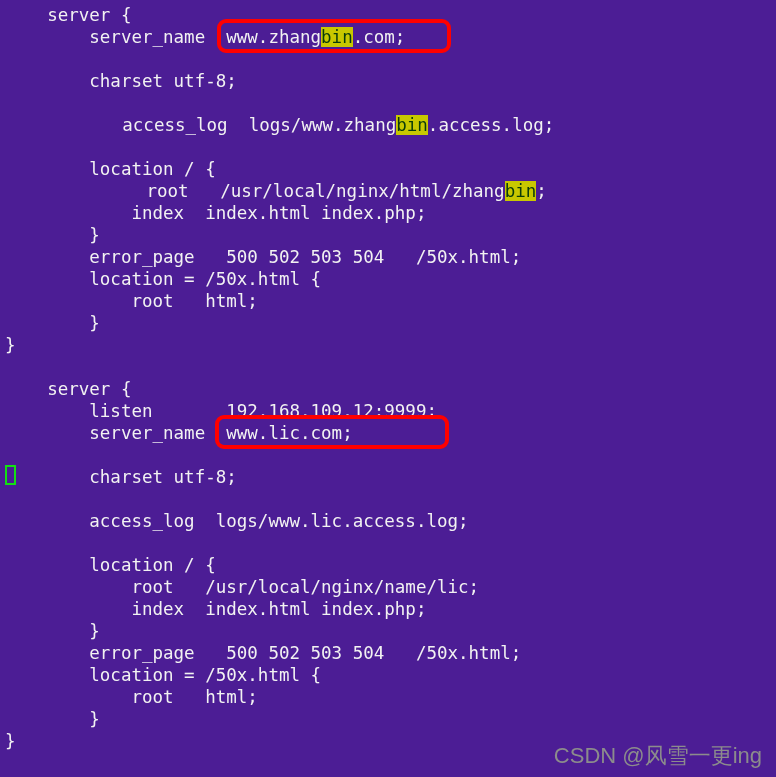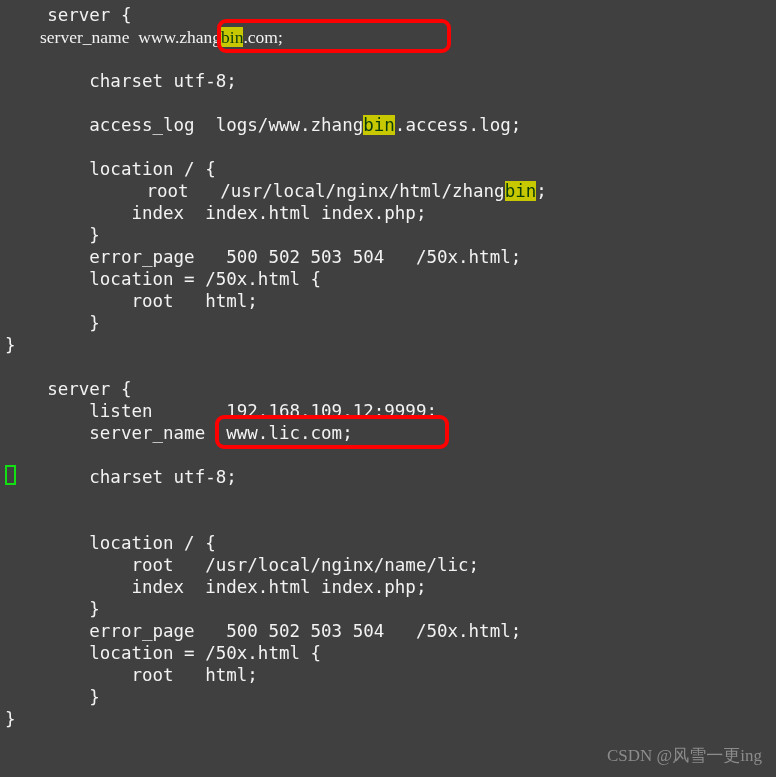--- a/index.html
+++ b/index.html
@@ -72,56 +72,57 @@
     height: 20px;
     border: 2px solid #13e013;
     box-sizing: border-box;
     background: transparent;
   }
   #watermark {
     position: absolute;
     right: 14px;
     bottom: 10px;
     color: #8c8c8c;
-    font-family: Liberation Serif, serif;
-    font-size: 17px;
+    font-family: Liberation Sans, sans-serif;
+    font-size: 22px;
     line-height: 22px;
     white-space: pre;
     user-select: none;
   }
 </style>
 </head>
 <body>
 
-<div id="screen" style="background: #404040;">
+<div id="screen" style="background: #4c1d95;">
 
   <div class="code-area" id="code-area">
       <div class="line" style="color: rgb(242, 242, 242);"><span>    server {</span></div>
-      <div class="line" style="color: rgb(242, 242, 242); font-family: Liberation Serif, serif;"><span>        server_name  www.zhang</span><span class="hl" style="background: rgb(200, 200, 0); color: rgb(10, 59, 10);">bin</span><span>.com;</span></div>
+      <div class="line" style="color: rgb(242, 242, 242);"><span>        server_name  www.zhang</span><span class="hl" style="background: rgb(200, 200, 0); color: rgb(10, 59, 10);">bin</span><span>.com;</span></div>
       <div class="line blank" style="color: rgb(242, 242, 242);">&nbsp;</div>
       <div class="line" style="color: rgb(242, 242, 242);"><span>        charset utf-8;</span></div>
       <div class="line blank" style="color: rgb(242, 242, 242);">&nbsp;</div>
-      <div class="line" style="color: rgb(242, 242, 242);"><span>        access_log  logs/www.zhang</span><span class="hl" style="background: rgb(200, 200, 0); color: rgb(10, 59, 10);">bin</span><span>.access.log;</span></div>
+      <div class="line" style="color: rgb(242, 242, 242); margin-left: 33px;"><span>        access_log  logs/www.zhang</span><span class="hl" style="background: rgb(200, 200, 0); color: rgb(10, 59, 10);">bin</span><span>.access.log;</span></div>
       <div class="line blank" style="color: rgb(242, 242, 242);">&nbsp;</div>
       <div class="line" style="color: rgb(242, 242, 242);"><span>        location / {</span></div>
       <div class="line" style="color: rgb(242, 242, 242); padding-left: 20px;"><span>            root   /usr/local/nginx/html/zhang</span><span class="hl" style="background: rgb(200, 200, 0); color: rgb(10, 59, 10);">bin</span><span>;</span></div>
       <div class="line" style="color: rgb(242, 242, 242);"><span>            index  index.html index.php;</span></div>
       <div class="line" style="color: rgb(242, 242, 242);"><span>        }</span></div>
       <div class="line" style="color: rgb(242, 242, 242);"><span>        error_page   500 502 503 504   /50x.html;</span></div>
       <div class="line" style="color: rgb(242, 242, 242);"><span>        location = /50x.html {</span></div>
       <div class="line" style="color: rgb(242, 242, 242);"><span>            root   html;</span></div>
       <div class="line" style="color: rgb(242, 242, 242);"><span>        }</span></div>
       <div class="line" style="color: rgb(242, 242, 242);"><span>}</span></div>
       <div class="line blank" style="color: rgb(242, 242, 242);">&nbsp;</div>
       <div class="line" style="color: rgb(242, 242, 242);"><span>    server {</span></div>
       <div class="line" style="color: rgb(242, 242, 242);"><span>        listen       192.168.109.12:9999;</span></div>
       <div class="line" style="color: rgb(242, 242, 242);"><span>        server_name  www.lic.com;</span></div>
       <div class="line blank" style="color: rgb(242, 242, 242);">&nbsp;</div>
       <div class="line" style="color: rgb(242, 242, 242);"><span>        charset utf-8;</span></div>
       <div class="line blank" style="color: rgb(242, 242, 242);">&nbsp;</div>
+      <div class="line" style="color: rgb(242, 242, 242);"><span>        access_log  logs/www.lic.access.log;</span></div>
       <div class="line blank" style="color: rgb(242, 242, 242);">&nbsp;</div>
       <div class="line" style="color: rgb(242, 242, 242);"><span>        location / {</span></div>
       <div class="line" style="color: rgb(242, 242, 242);"><span>            root   /usr/local/nginx/name/lic;</span></div>
       <div class="line" style="color: rgb(242, 242, 242);"><span>            index  index.html index.php;</span></div>
       <div class="line" style="color: rgb(242, 242, 242);"><span>        }</span></div>
       <div class="line" style="color: rgb(242, 242, 242);"><span>        error_page   500 502 503 504   /50x.html;</span></div>
       <div class="line" style="color: rgb(242, 242, 242);"><span>        location = /50x.html {</span></div>
       <div class="line" style="color: rgb(242, 242, 242);"><span>            root   html;</span></div>
       <div class="line" style="color: rgb(242, 242, 242);"><span>        }</span></div>
       <div class="line" style="color: rgb(242, 242, 242);"><span>}</span></div>

